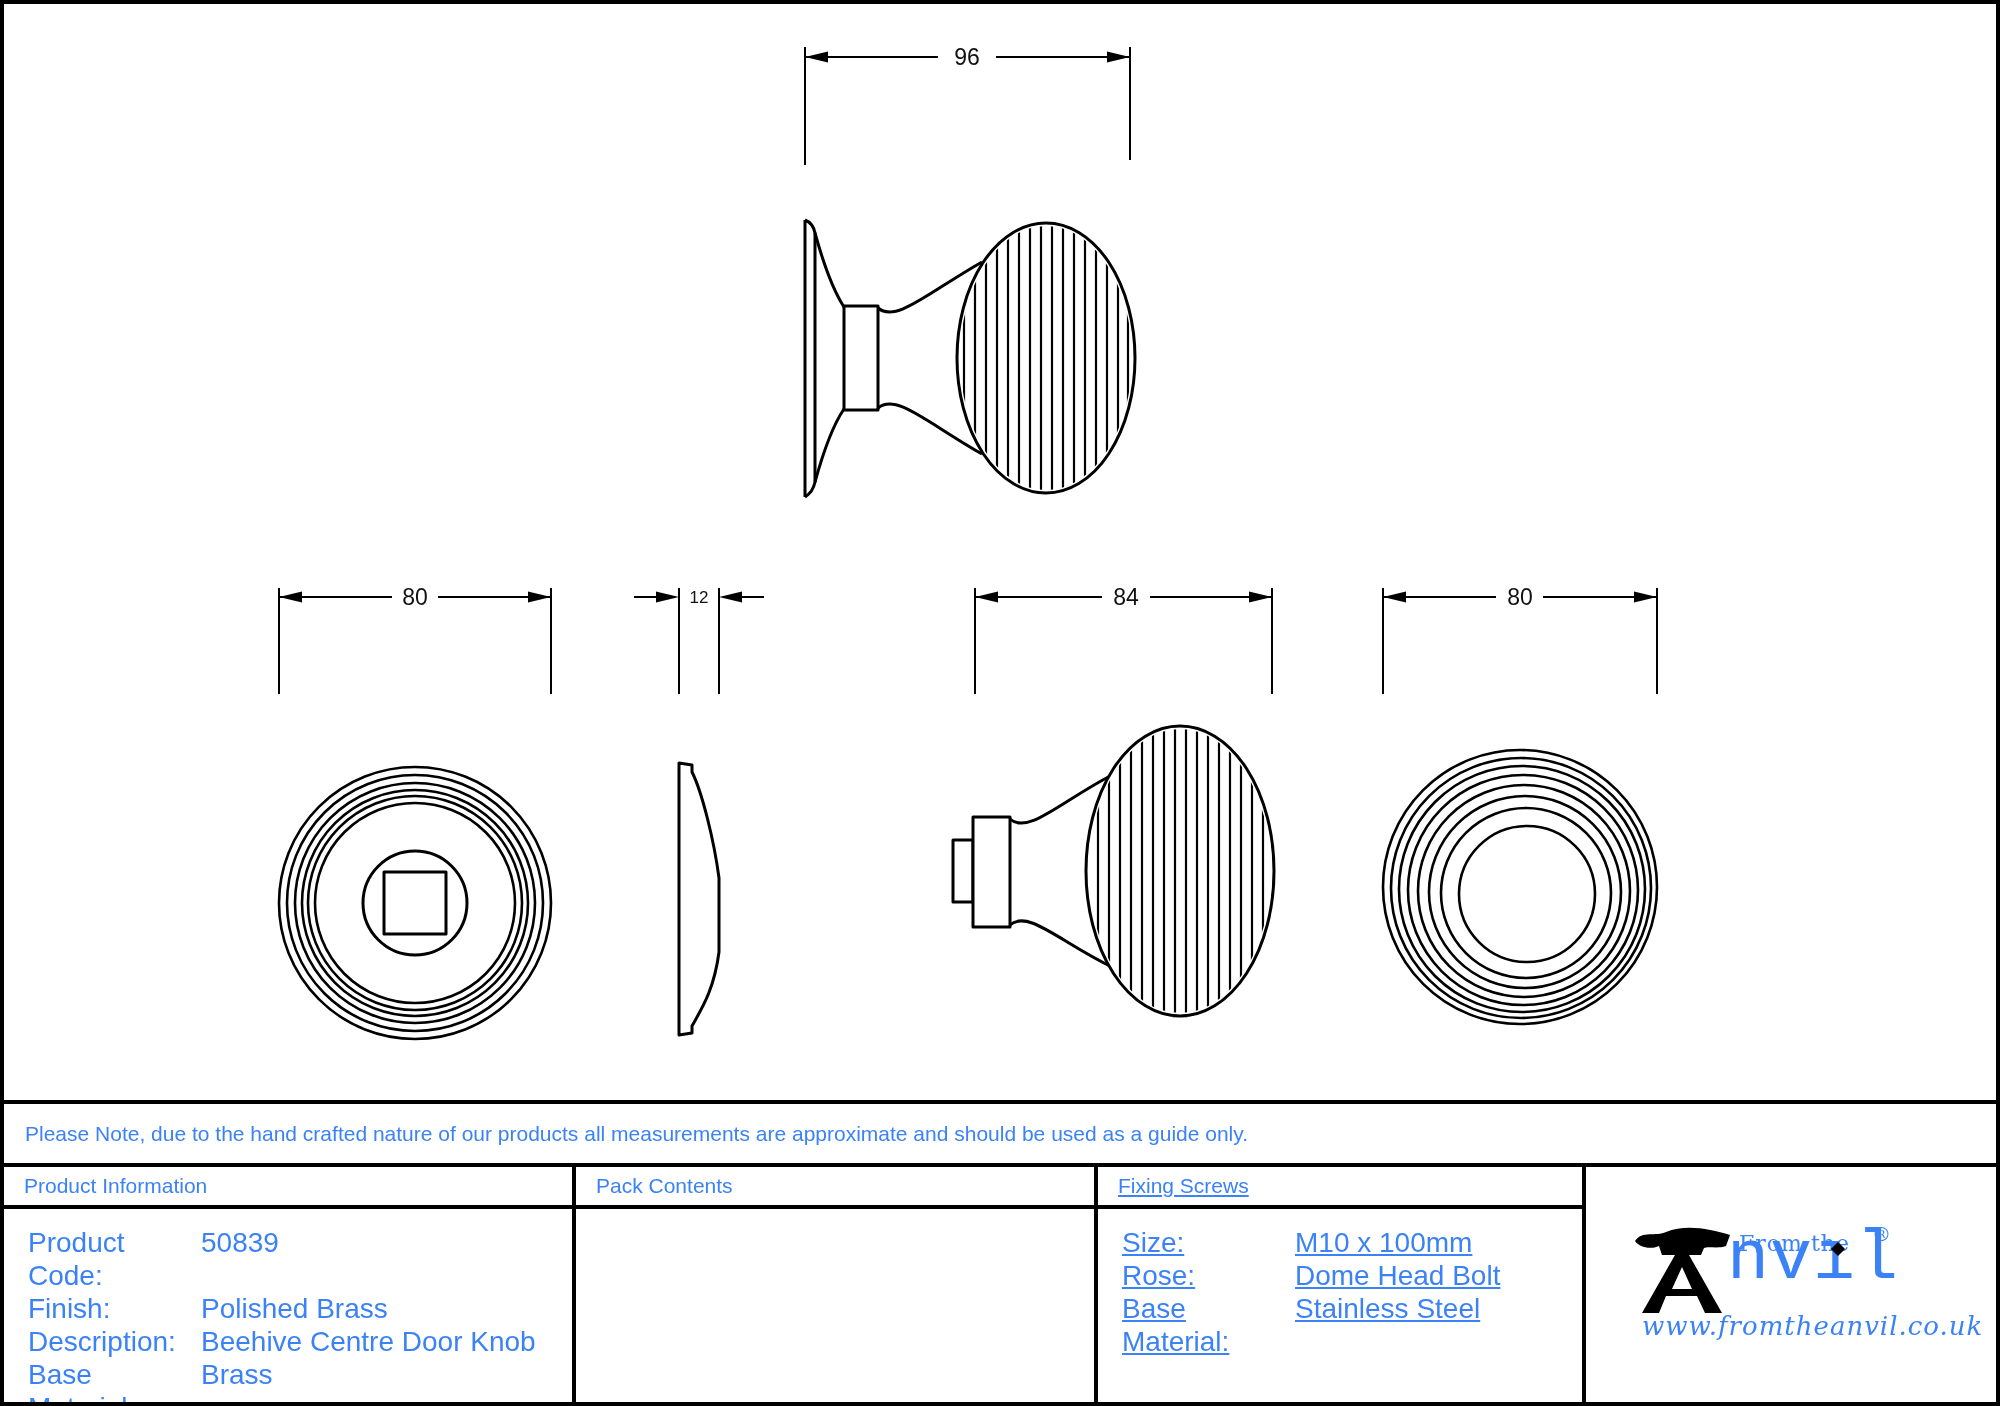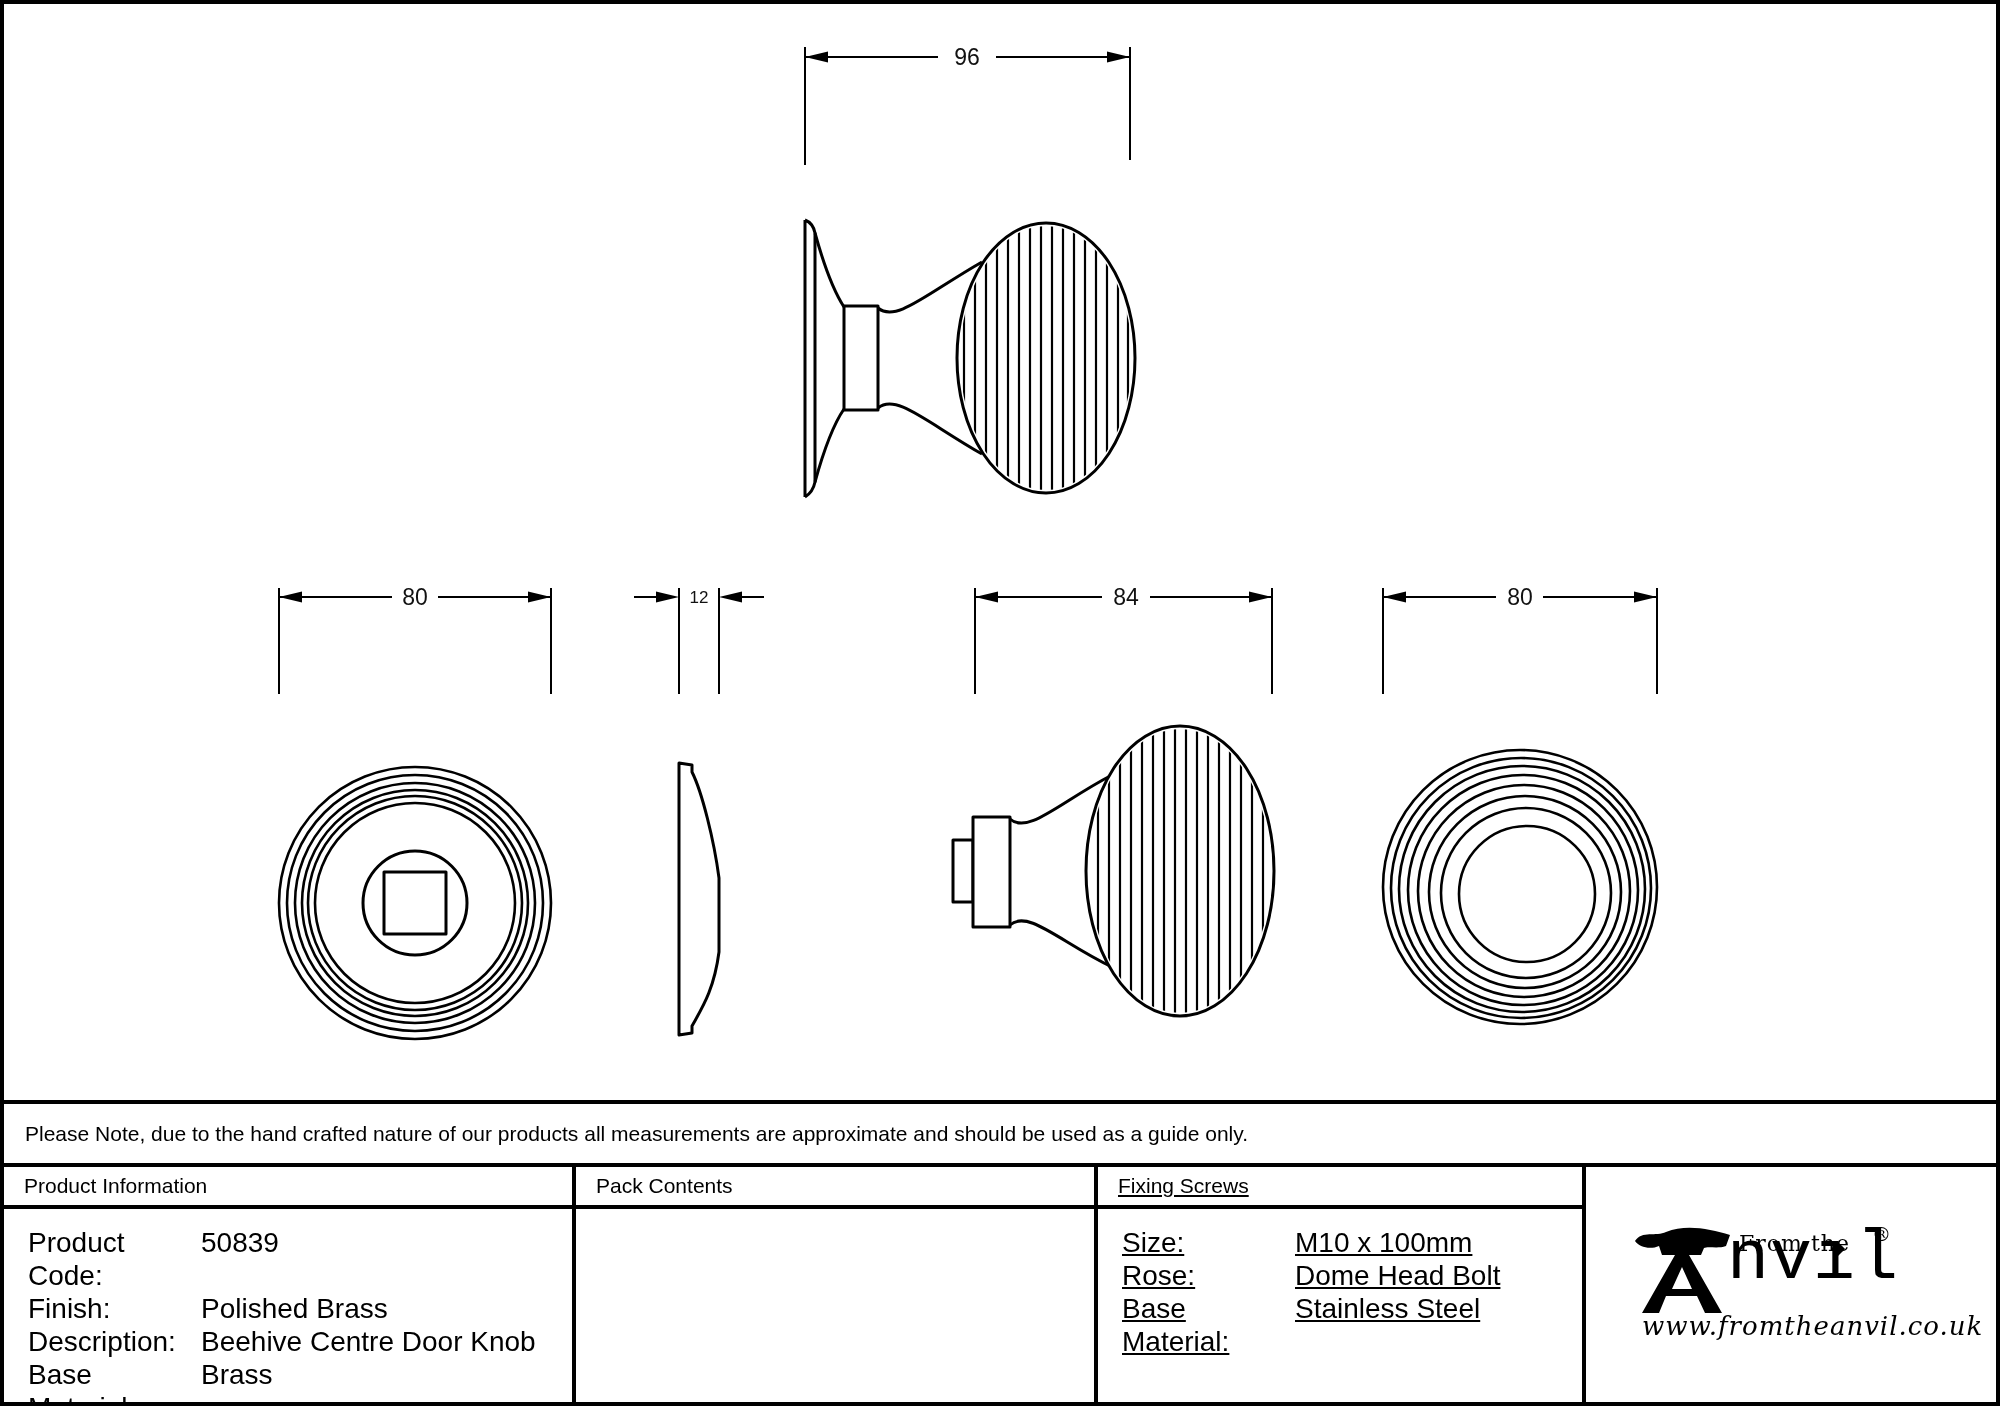--- a/index.html
+++ b/index.html
@@ -1,17 +1,17 @@
 <!DOCTYPE html>
 <html><head>
 <meta charset="utf-8">
 <style>
   html,body{margin:0;padding:0;background:#888;}
   #page{position:relative;width:2000px;height:1406px;background:#fff;overflow:hidden;
-        font-family:"Liberation Sans",sans-serif;color:#000000;}
+        font-family:"Liberation Sans",sans-serif;color:#3b82f6;}
   #frame{position:absolute;inset:0;border:4px solid #000;pointer-events:none;z-index:50;}
   svg text{font-family:"Liberation Sans",sans-serif;fill:#111;}
   .dim-label{font-size:23px;}
   .dim-label-small{font-size:17px;}
 
   
   #note-row{position:absolute;left:0;top:1100px;width:2000px;height:59px;
             border-top:4px solid #000;border-bottom:4px solid #000;
             display:flex;align-items:center;padding-left:25px;box-sizing:content-box;
             font-size:21px;background:#fff;}

